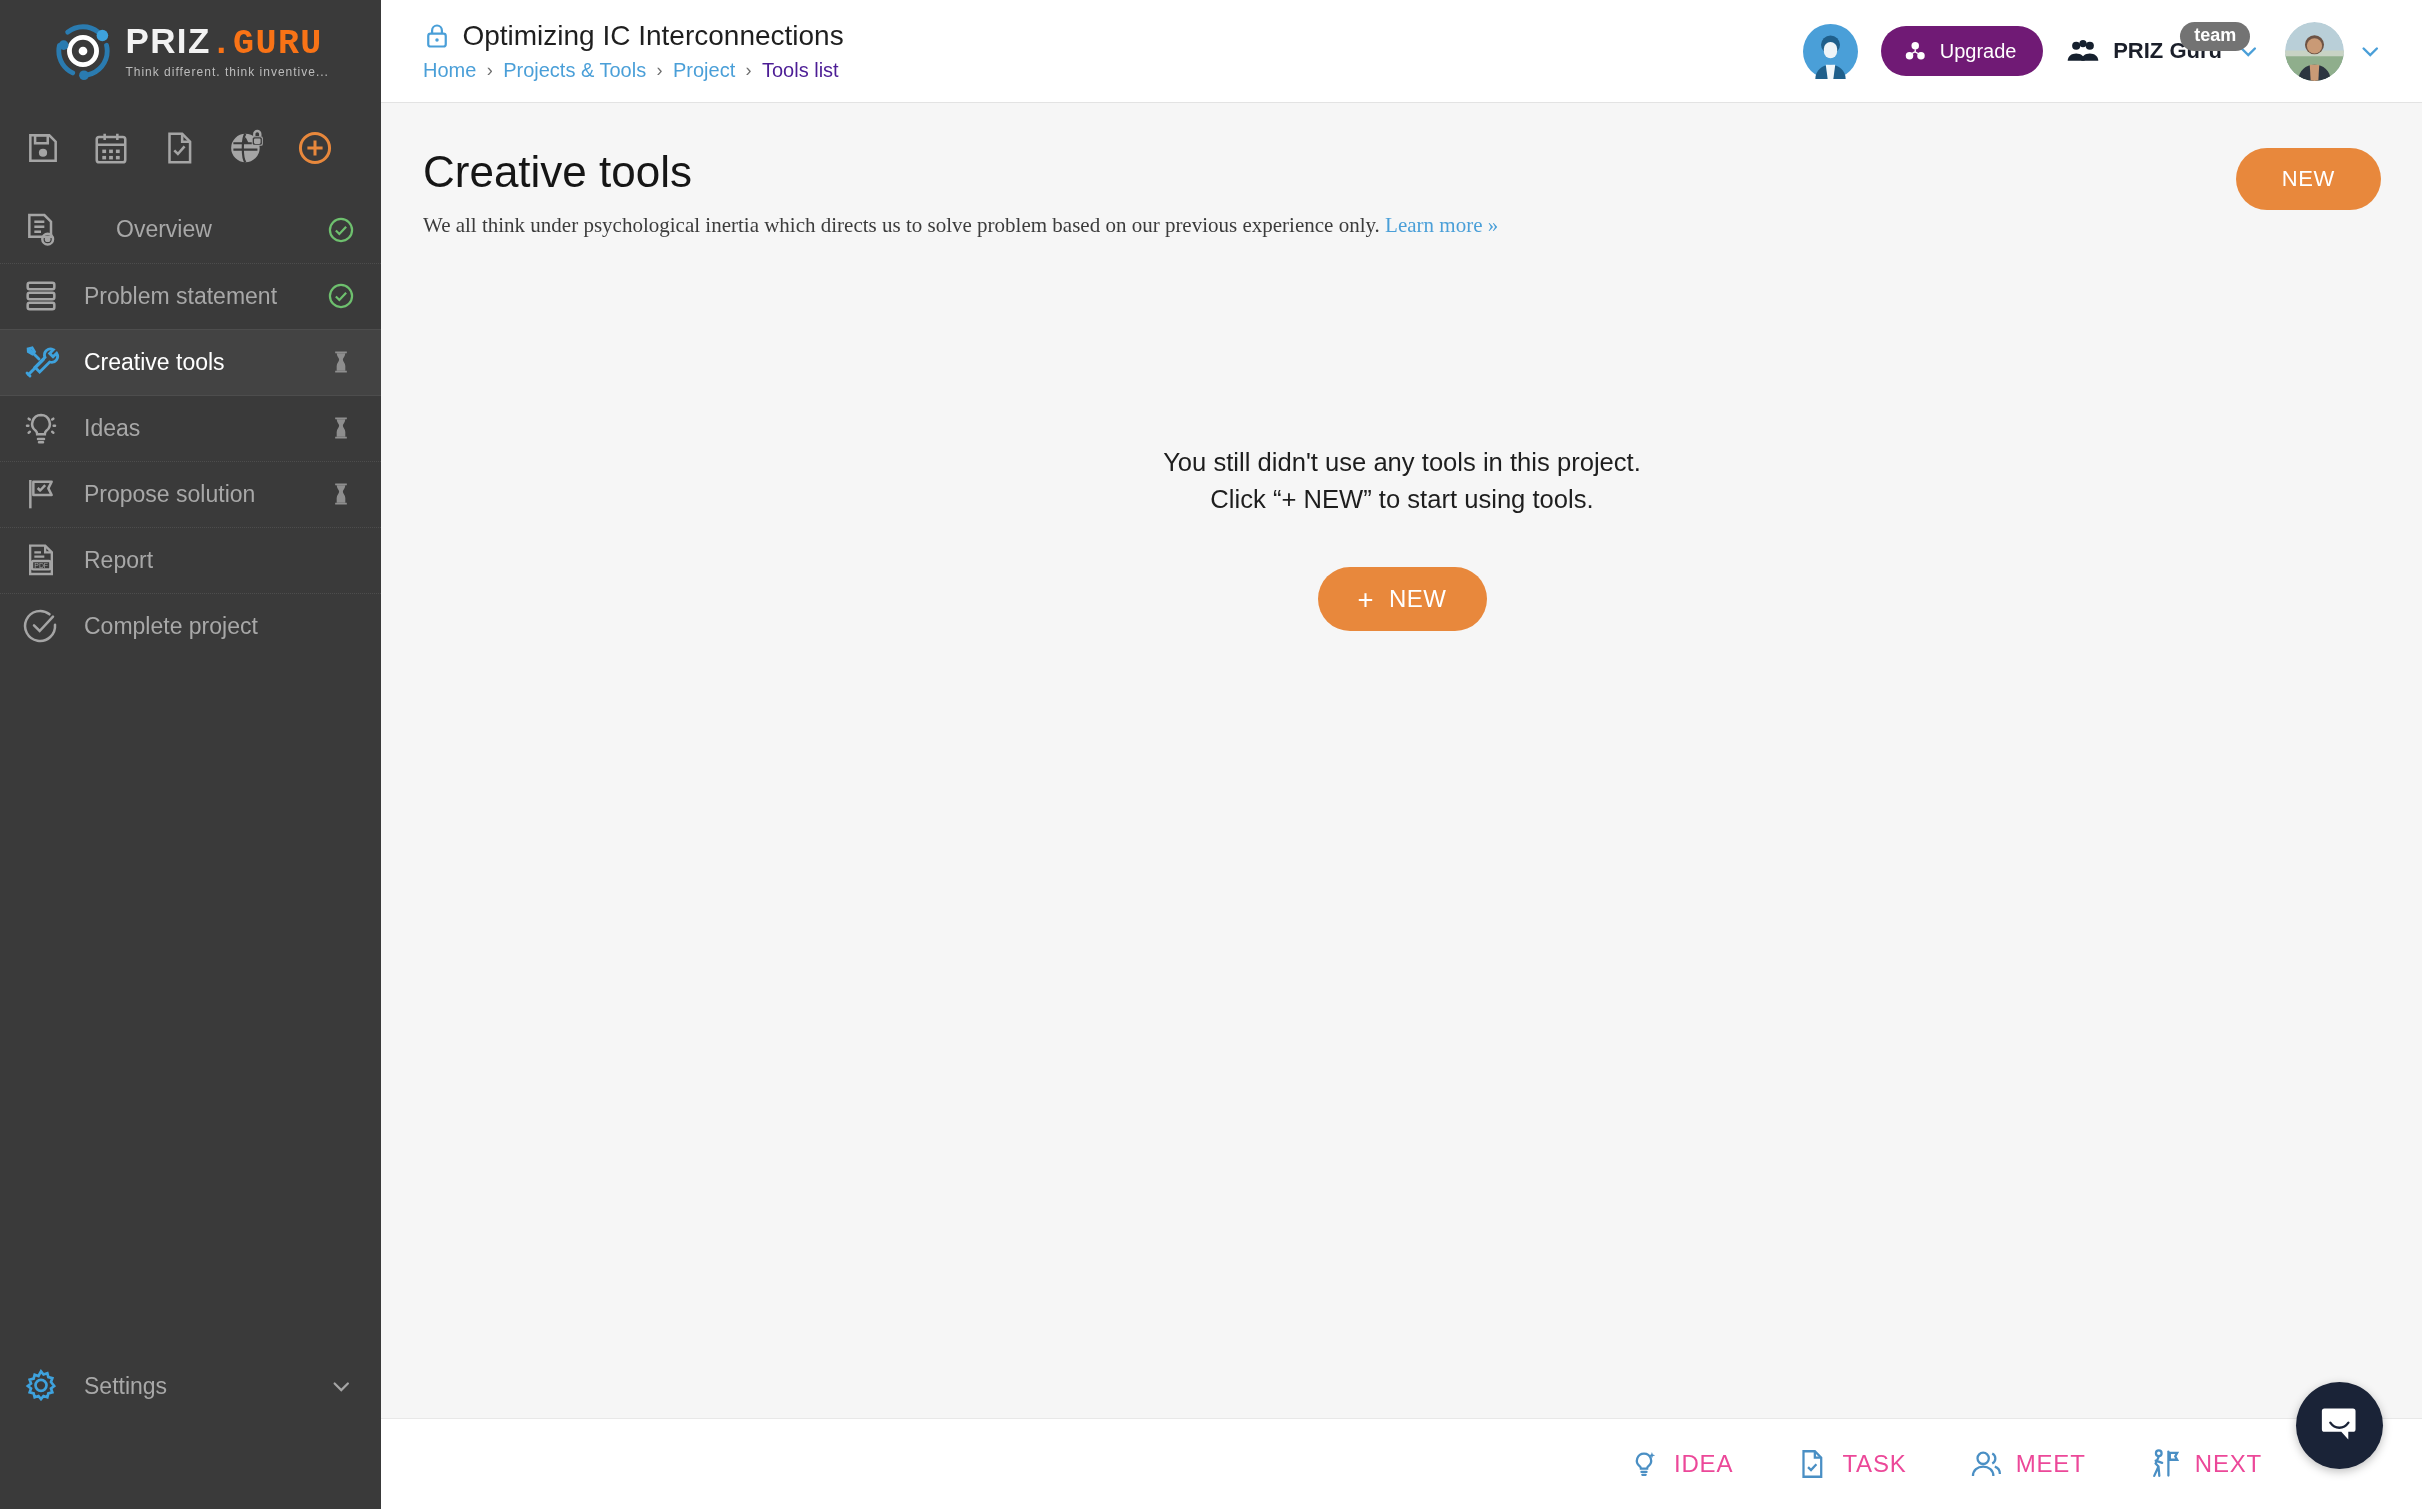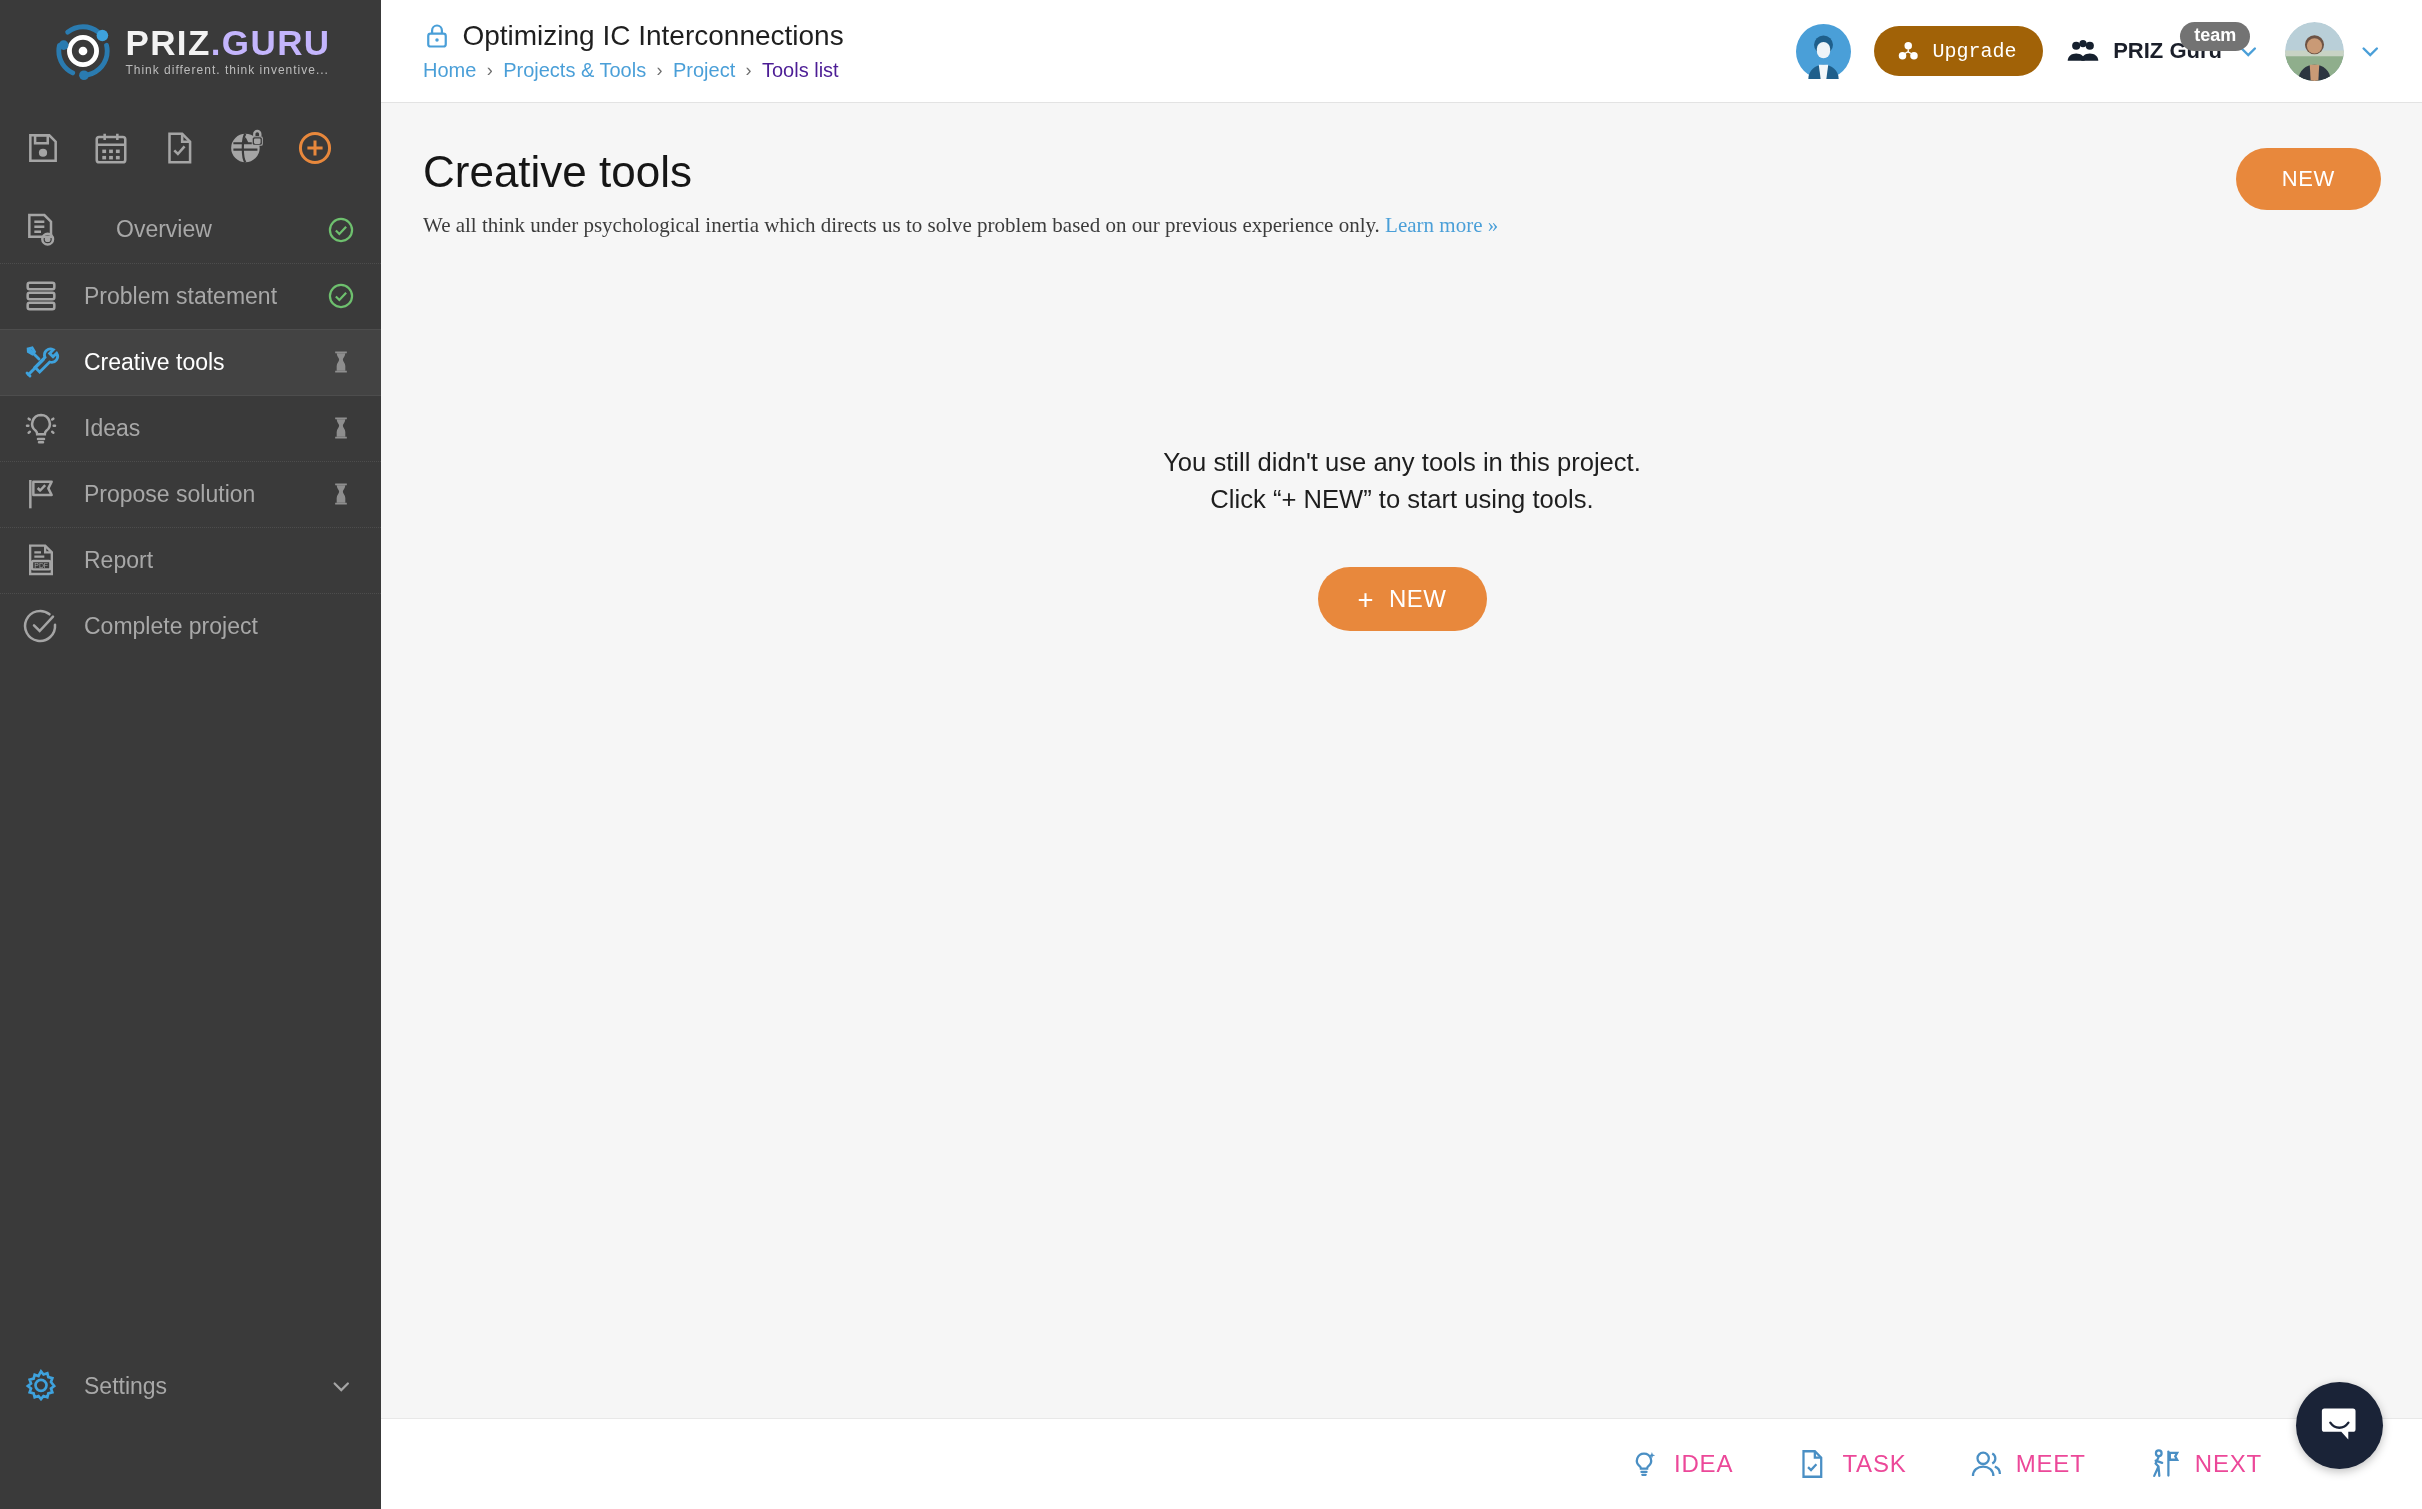--- a/index.html
+++ b/index.html
@@ -20,21 +20,21 @@
     display: flex; flex-direction: column;
   }
   .logo-wrap {
     height: 102px; display: flex; align-items: center;
     padding-left: 52px;
   }
   .logo-mark { width: 62px; height: 62px; flex: 0 0 62px; }
   .logo-text-block { margin-left: 11.4px; }
   .logo-word { font-size: 35px; font-weight: 700; letter-spacing: 1.4px; line-height: 1; }
   .logo-priz { color: #f2f2f2; }
-  .logo-guru { color: #c4b5fd; }
+  .logo-guru { color: #f97316; font-family: Liberation Mono, monospace; }
   .logo-tag {
     color: #bcbcbc; font-size: 12px; letter-spacing: 1px;
     margin-top: 4.7px; white-space: nowrap;
   }
 
   .quick-icons {
     display: flex; align-items: center; gap: 30px;
     padding: 0 0 0 24px; height: 91px;
   }
   .qicon { width: 38px; height: 38px; display: block; cursor: pointer; }
@@ -84,24 +84,24 @@
   .crumb.current { color: #4c1d95; cursor: default; }
   .crumb-sep { color: #6f6f6f; font-size: 18px; margin: 0 10.4px; }
 
   .topbar-right {
     margin-left: auto; display: flex; align-items: center; gap: 23px;
     position: relative; padding-right: 5.7px;
   }
   .bot-avatar { width: 55px; height: 55px; border-radius: 50%; display: block; }
   .upgrade-btn {
     display: flex; align-items: center; gap: 11.4px;
-    background: #a16207; color: #fff;
+    background: #701a75; color: #fff;
     border: none; border-radius: 28px;
     padding: 11.4px 26.5px 11.4px 21px; font-size: 20px;
-    font-family: Liberation Mono, monospace; cursor: pointer;
+    font-family: Liberation Sans, sans-serif; cursor: pointer;
   }
   .upgrade-icon { width: 26.5px; height: 26.5px; flex: 0 0 26.5px; }
   .team-wrap { display: flex; align-items: center; gap: 13.2px; position: relative; cursor: pointer; }
   .team-icon { width: 34px; height: 28px; flex: 0 0 34px; }
   .team-name { font-size: 22px; color: #1b1f2a; font-weight: 700; white-space: nowrap; }
   .team-badge {
     position: absolute; top: -15px; right: 11.4px;
     background: #737373; color: #fff;
     font-size: 18px; font-weight: 700;
     border-radius: 15px; padding: 3.8px 14px 5.7px;

